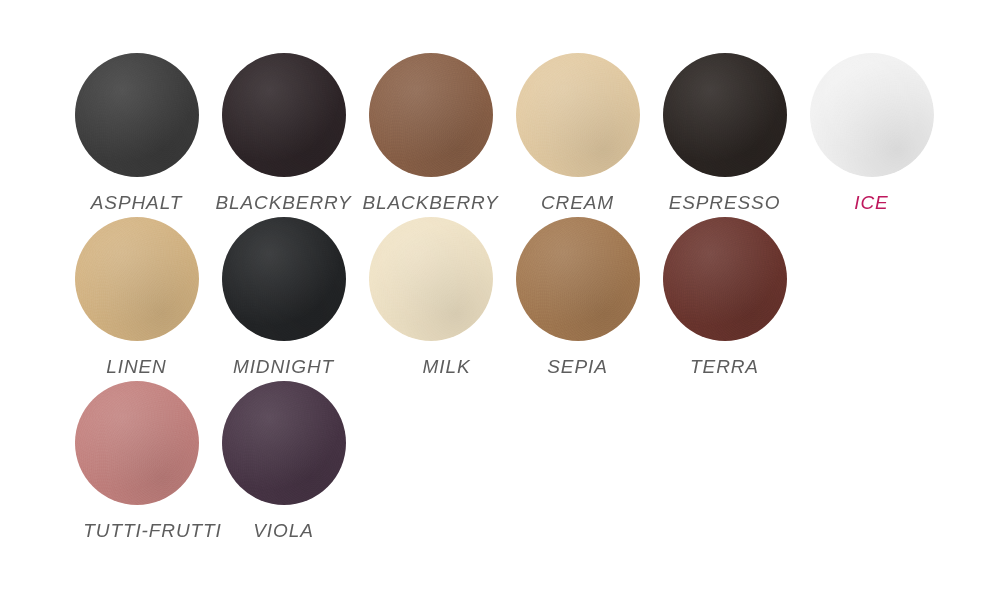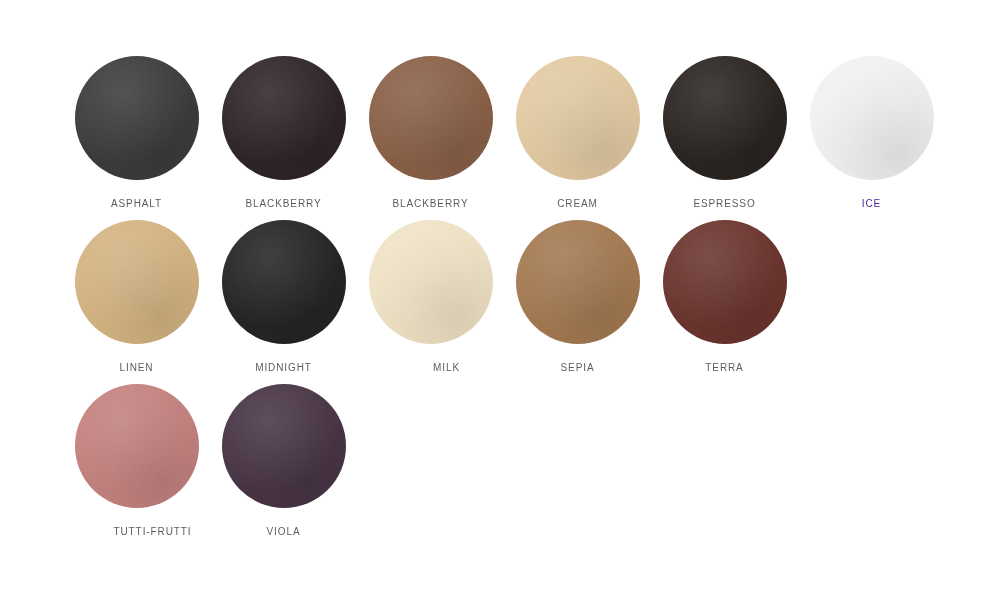--- a/index.html
+++ b/index.html
@@ -83,26 +83,27 @@
     opacity: 0.40;
     background-image:
       repeating-radial-gradient(circle at 22% 28%, rgba(255,255,255,0.06) 0px, rgba(0,0,0,0.05) 1px, rgba(255,255,255,0.04) 2px, rgba(0,0,0,0.04) 3px),
       repeating-radial-gradient(circle at 76% 66%, rgba(0,0,0,0.05) 0px, rgba(255,255,255,0.05) 1px, rgba(0,0,0,0.04) 2px);
     pointer-events: none;
     mix-blend-mode: overlay;
   }
 
   .swatch-label {
     margin-top: 12px;
-    font-size: 10px;
+    font-size: 19px;
     letter-spacing: 0.9px;
     color: #5d5d5d;
     text-align: center;
     white-space: nowrap;
     font-family: "Liberation Sans", sans-serif;
+    font-style: italic;
   }
 </style>
 </head>
 <body>
 
 <div id="swatch-board" style="background: rgb(255, 255, 255);">
 
   <div class="swatch-row">
 
     <div class="swatch-cell">
@@ -137,21 +138,21 @@
       <div class="swatch-disc-wrap">
         <div class="swatch-disc" style="background-color: rgb(43, 37, 34);"></div>
       </div>
       <div class="swatch-label" style="color: rgb(93, 93, 93);">ESPRESSO</div>
     </div>
 
     <div class="swatch-cell">
       <div class="swatch-disc-wrap">
         <div class="swatch-disc" style="background-color: rgb(242, 242, 242);"></div>
       </div>
-      <div class="swatch-label" style="color: #4c1d95;">ICE</div>
+      <div class="swatch-label" style="color: #be185d;">ICE</div>
     </div>
 
   </div>
 
   <div class="swatch-row">
 
     <div class="swatch-cell">
       <div class="swatch-disc-wrap">
         <div class="swatch-disc" style="background-color: rgb(212, 180, 131);"></div>
       </div>

